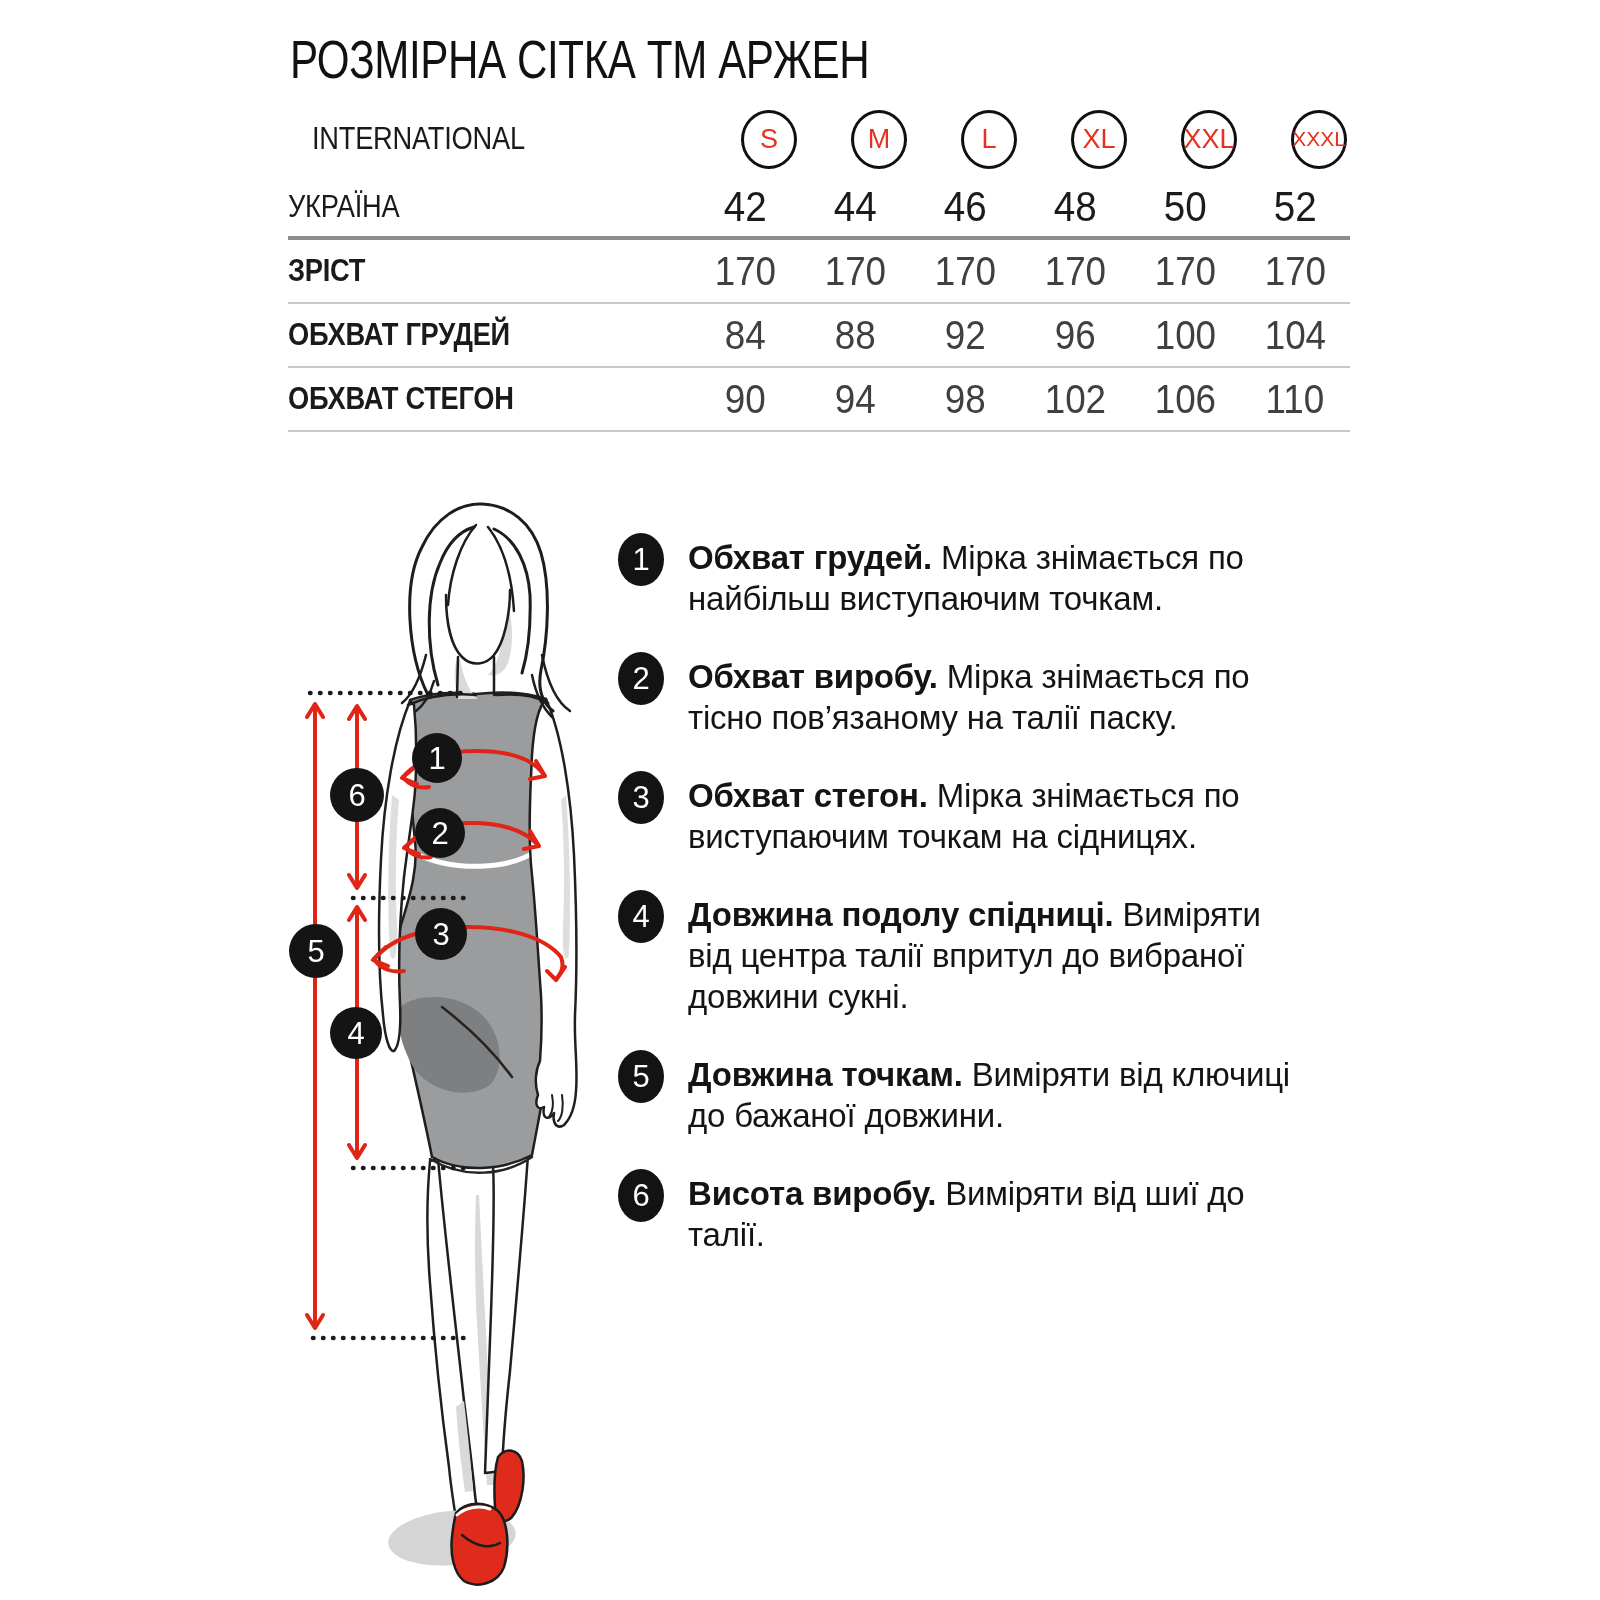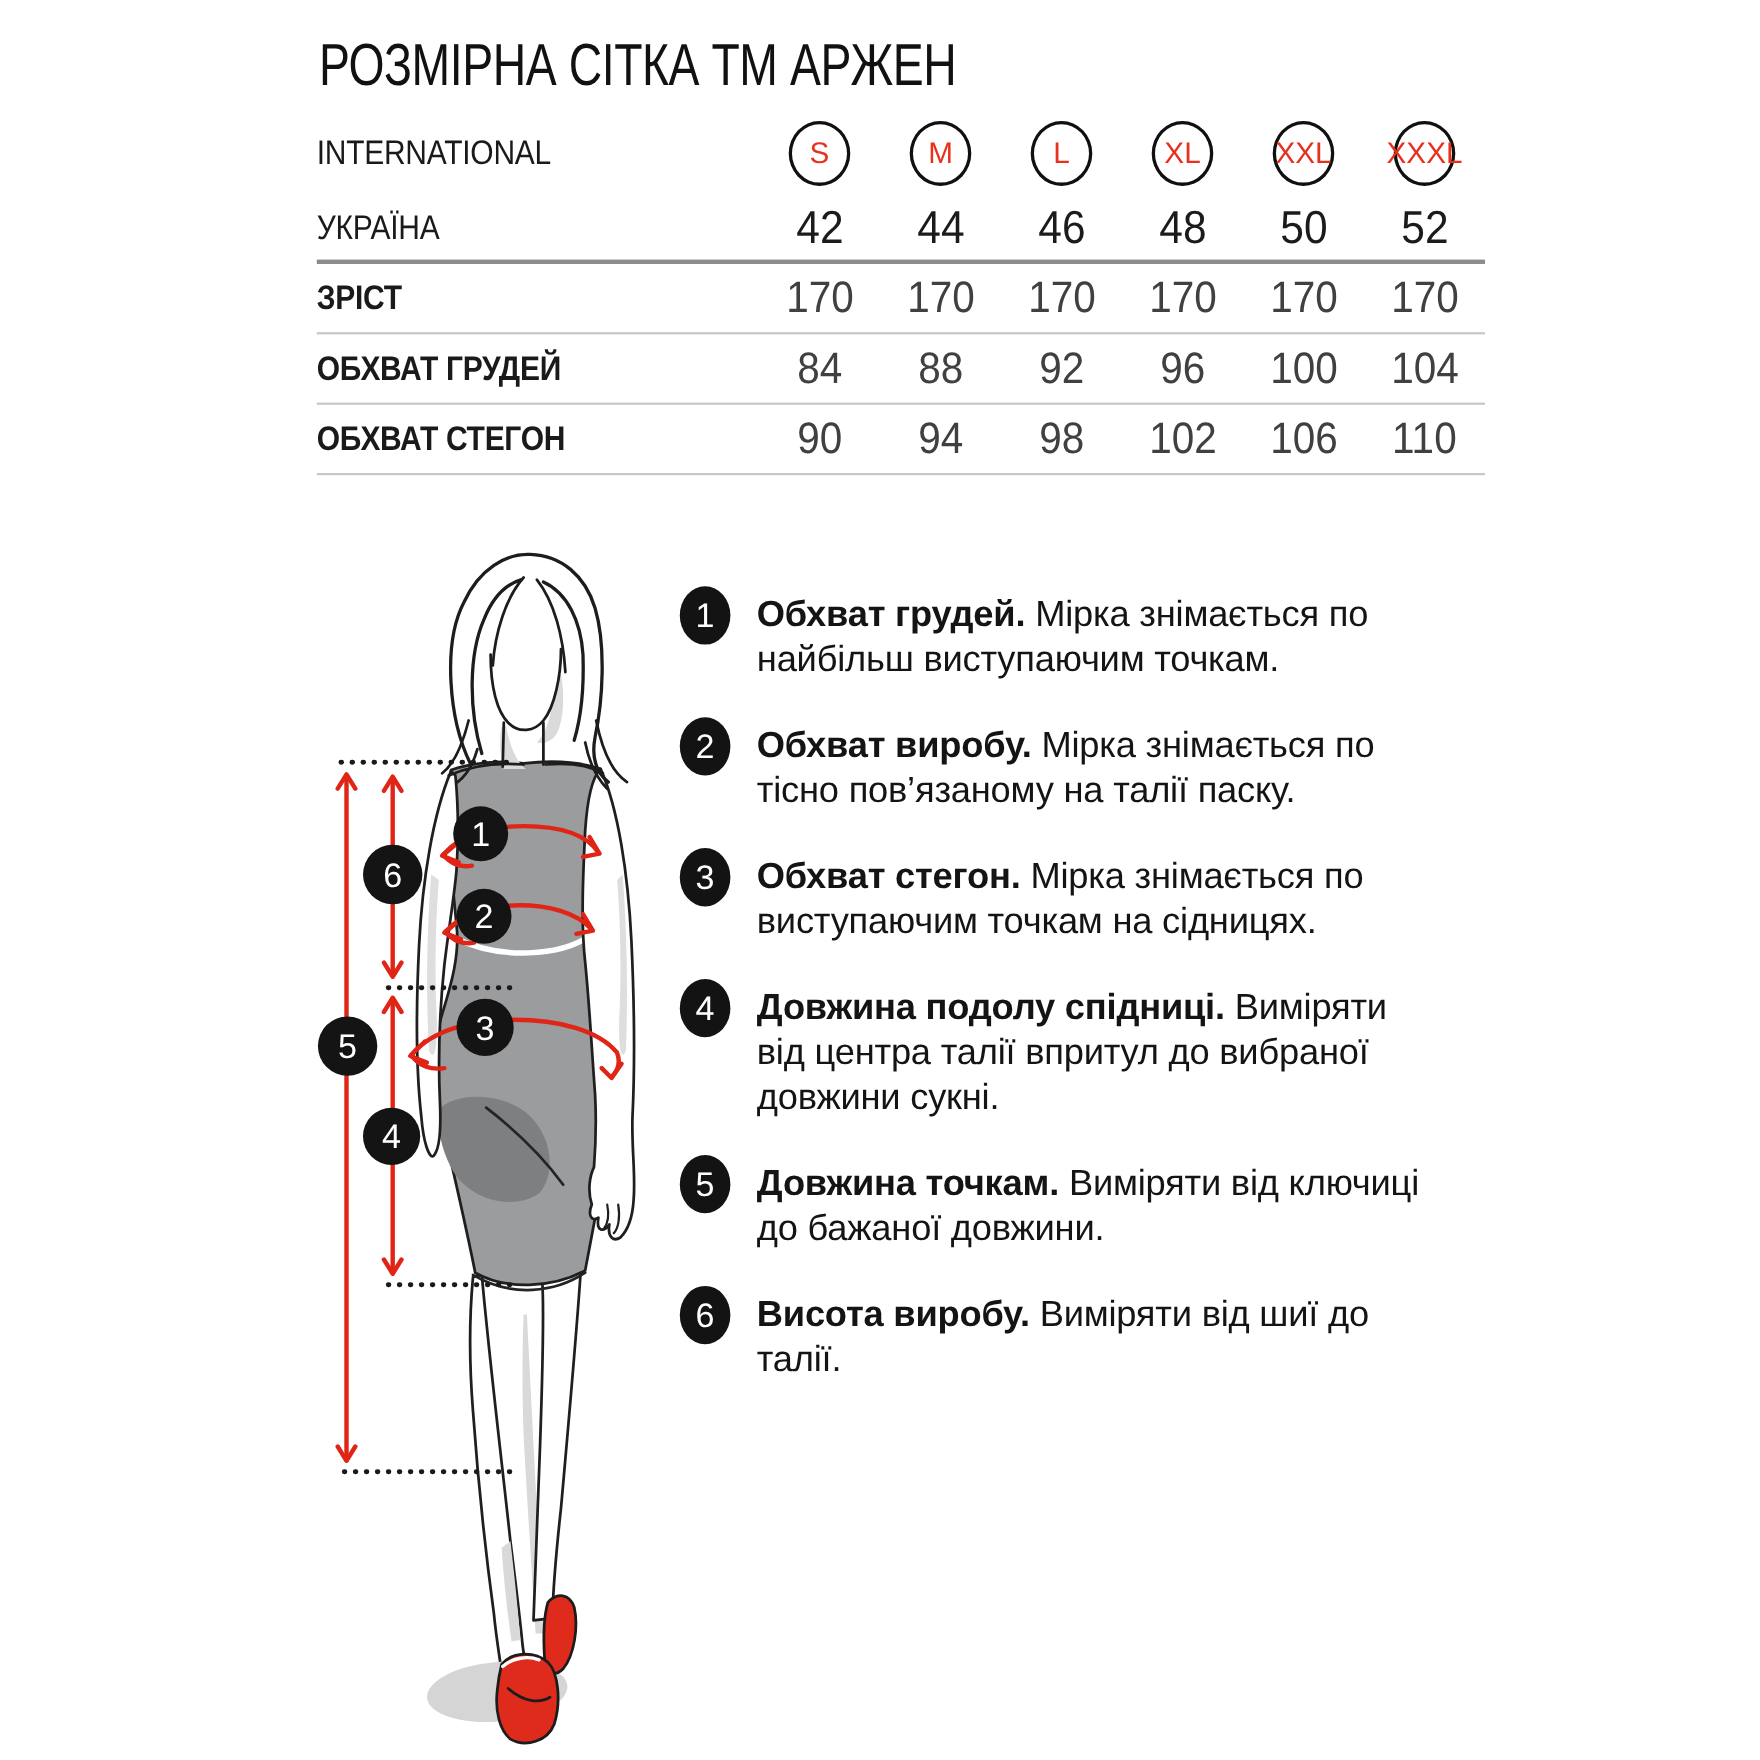--- a/index.html
+++ b/index.html
@@ -6,21 +6,21 @@
   .canvas{
     position:relative;width:1480px;height:1600px;background:#ffffff;overflow:hidden;
     font-family:"Liberation Sans",sans-serif;color:#161616;
   }
   
   .page-title{position:absolute;left:290px;top:28px;font-size:54px;font-weight:400;color:#111;white-space:nowrap;}
   .page-title span{display:inline-block;transform:scaleX(.78);transform-origin:left center;letter-spacing:-.5px;}
   
   .size-table{position:absolute;left:288px;top:100px;width:1062px;}
   .trow{display:grid;grid-template-columns:402px repeat(6,110px);align-items:center;}
-  .trow.intl{height:78px;}
+  .trow.intl{height:78px;margin-left:24px;}
   .trow.ua{height:58px;}
   .trow.data{height:62px;}
   .tlabel{font-size:31px;color:#1a1a1a;}
   .tlabel span{display:inline-block;transform:scaleX(.88);transform-origin:left center;letter-spacing:-.3px;white-space:nowrap;}
   .trow.data .tlabel{font-weight:700;}
   .cell{text-align:center;}
   .trow.ua .cell{font-size:42px;color:#1b1b1b;}
   .trow.ua .cell span{display:inline-block;transform:scaleX(.92);}
   .trow.data .cell{font-size:40px;color:#404040;}
   .trow.data .cell span{display:inline-block;transform:scaleX(.92);}
@@ -74,21 +74,21 @@
             <span>XL</span>
           </div>
         </div>
       <div class="cell">
           <div class="size-circle">
             <span>XXL</span>
           </div>
         </div>
       <div class="cell">
           <div class="size-circle">
-            <span style="font-size:27px">XXXL</span>
+            <span style="font-size:21px">XXXL</span>
           </div>
         </div>
     </div>
 
     <div class="trow ua">
       <div class="tlabel"><span>УКРАЇНА</span></div>
       <div class="cell"><span>42</span></div>
       <div class="cell"><span>44</span></div>
       <div class="cell"><span>46</span></div>
       <div class="cell"><span>48</span></div>

